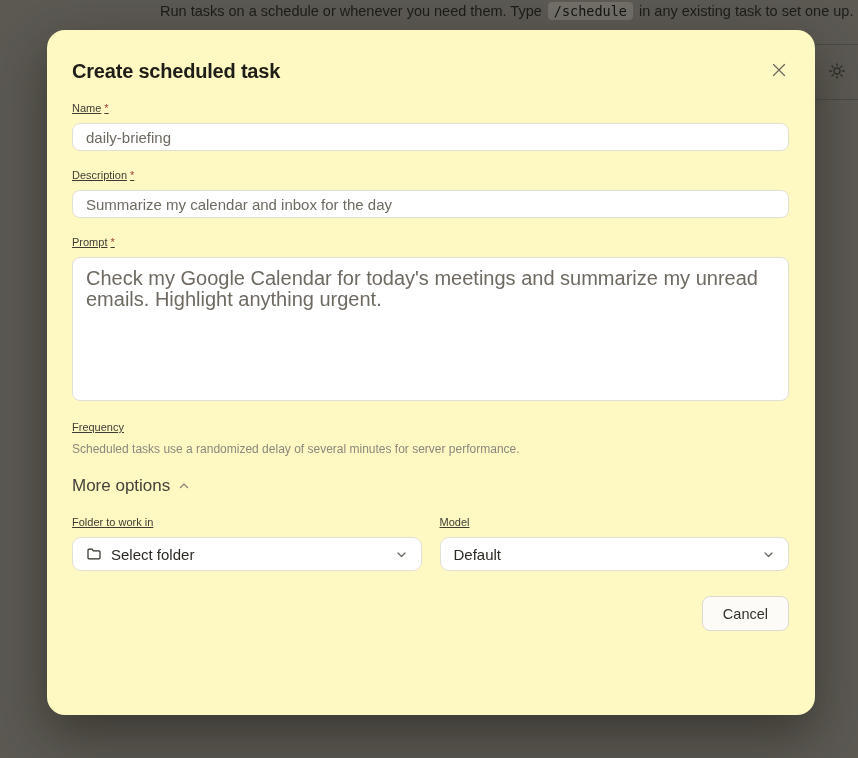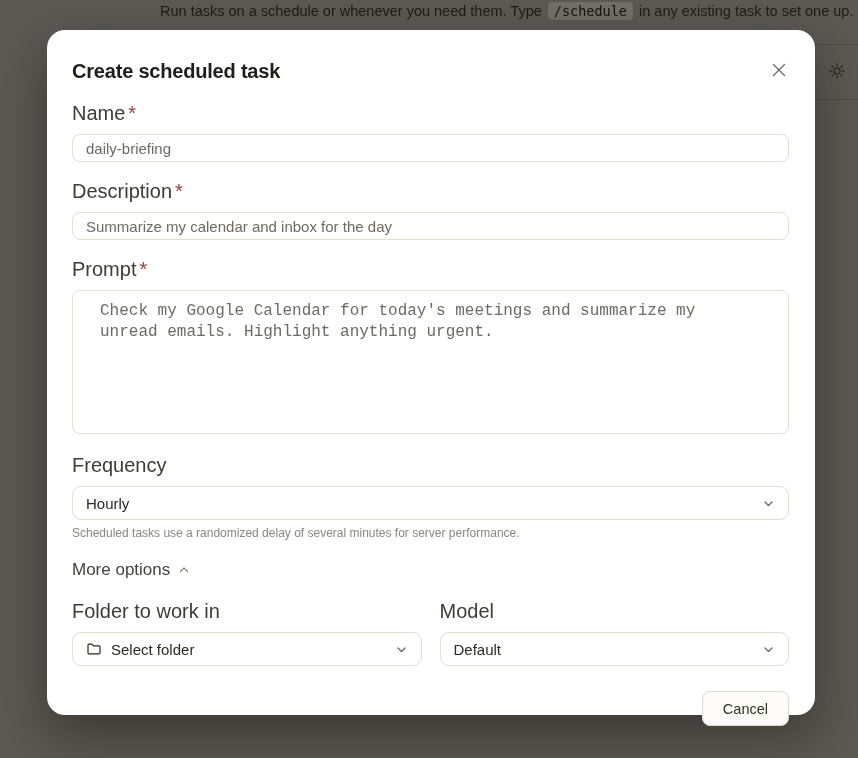--- a/index.html
+++ b/index.html
@@ -65,21 +65,21 @@
     color: #2e2d27;
   }
 
   
   .modal {
     position: absolute;
     left: 47px;
     top: 30px;
     width: 768px;
     height: 685px;
-    background: #ffffff;
+    background: #fef9c3;
     border-radius: 18px;
     box-shadow: 0 20px 50px rgba(20, 18, 12, 0.45);
     padding: 22px 26px 25px 25px;
   }
 
   .modal-header {
     display: flex;
     align-items: flex-start;
     justify-content: space-between;
     margin-bottom: 18px;
@@ -96,23 +96,24 @@
     border: none;
     cursor: pointer;
     padding: 6px;
     margin-top: 4px;
     margin-right: -4px;
     color: #6b675f;
     line-height: 0;
   }
 
   .field-label {
-    font-size: 20px;
+    font-size: 11px;
     color: #3f3c34;
     margin-bottom: 9px;
+    text-decoration: underline;
   }
   .req {
     color: #9c4437;
     margin-left: 3px;
   }
 
   .text-input {
     width: 100%;
     height: 28px;
     background: #ffffff;
@@ -128,27 +129,26 @@
 
   .field-group { margin-bottom: 18px; }
   .field-group.prompt-group { margin-bottom: 20px; }
 
   .textarea-box {
     width: 100%;
     height: 144px;
     background: #ffffff;
     border: 1px solid #e2dfd6;
     border-radius: 8px;
-    padding: 10px 27px;
-    font-size: 16px;
+    padding: 10px 13px;
+    font-size: 20px;
     line-height: 21px;
     color: #6e6a61;
     cursor: text;
     overflow: hidden;
-    font-family: Liberation Mono, monospace;
   }
 
   .select-box {
     height: 34px;
     background: #ffffff;
     border: 1px solid #e2dfd6;
     border-radius: 9px;
     padding: 0 13px;
     display: flex;
     align-items: center;
@@ -272,28 +272,20 @@
       <input class="text-input" type="text" value="Summarize my calendar and inbox for the day" style="">
     </div>
 
     <div class="field-group prompt-group">
       <div class="field-label"><span>Prompt</span><span class="req">*</span></div>
       <div class="textarea-box">Check my Google Calendar for today's meetings and summarize my unread emails. Highlight anything urgent.</div>
     </div>
 
     <div class="field-group freq-group">
       <div class="field-label">Frequency</div>
-      <div class="select-box">
-        <span class="select-value">Hourly</span>
-        <span class="chev">
-          <svg width="13" height="13" viewBox="0 0 13 13" fill="none" stroke="currentColor" stroke-width="1.3" stroke-linecap="round" stroke-linejoin="round">
-            <polyline points="3,5 6.5,8.5 10,5"></polyline>
-          </svg>
-        </span>
-      </div>
       <div class="helper-text">Scheduled tasks use a randomized delay of several minutes for server performance.</div>
     </div>
 
     <button class="more-options">
       <span>More options</span>
       <span class="chev">
         <svg width="14" height="14" viewBox="0 0 14 14" fill="none" stroke="currentColor" stroke-width="1.3" stroke-linecap="round" stroke-linejoin="round">
           <polyline points="3.5,8.5 7,5 10.5,8.5"></polyline>
         </svg>
       </span>

